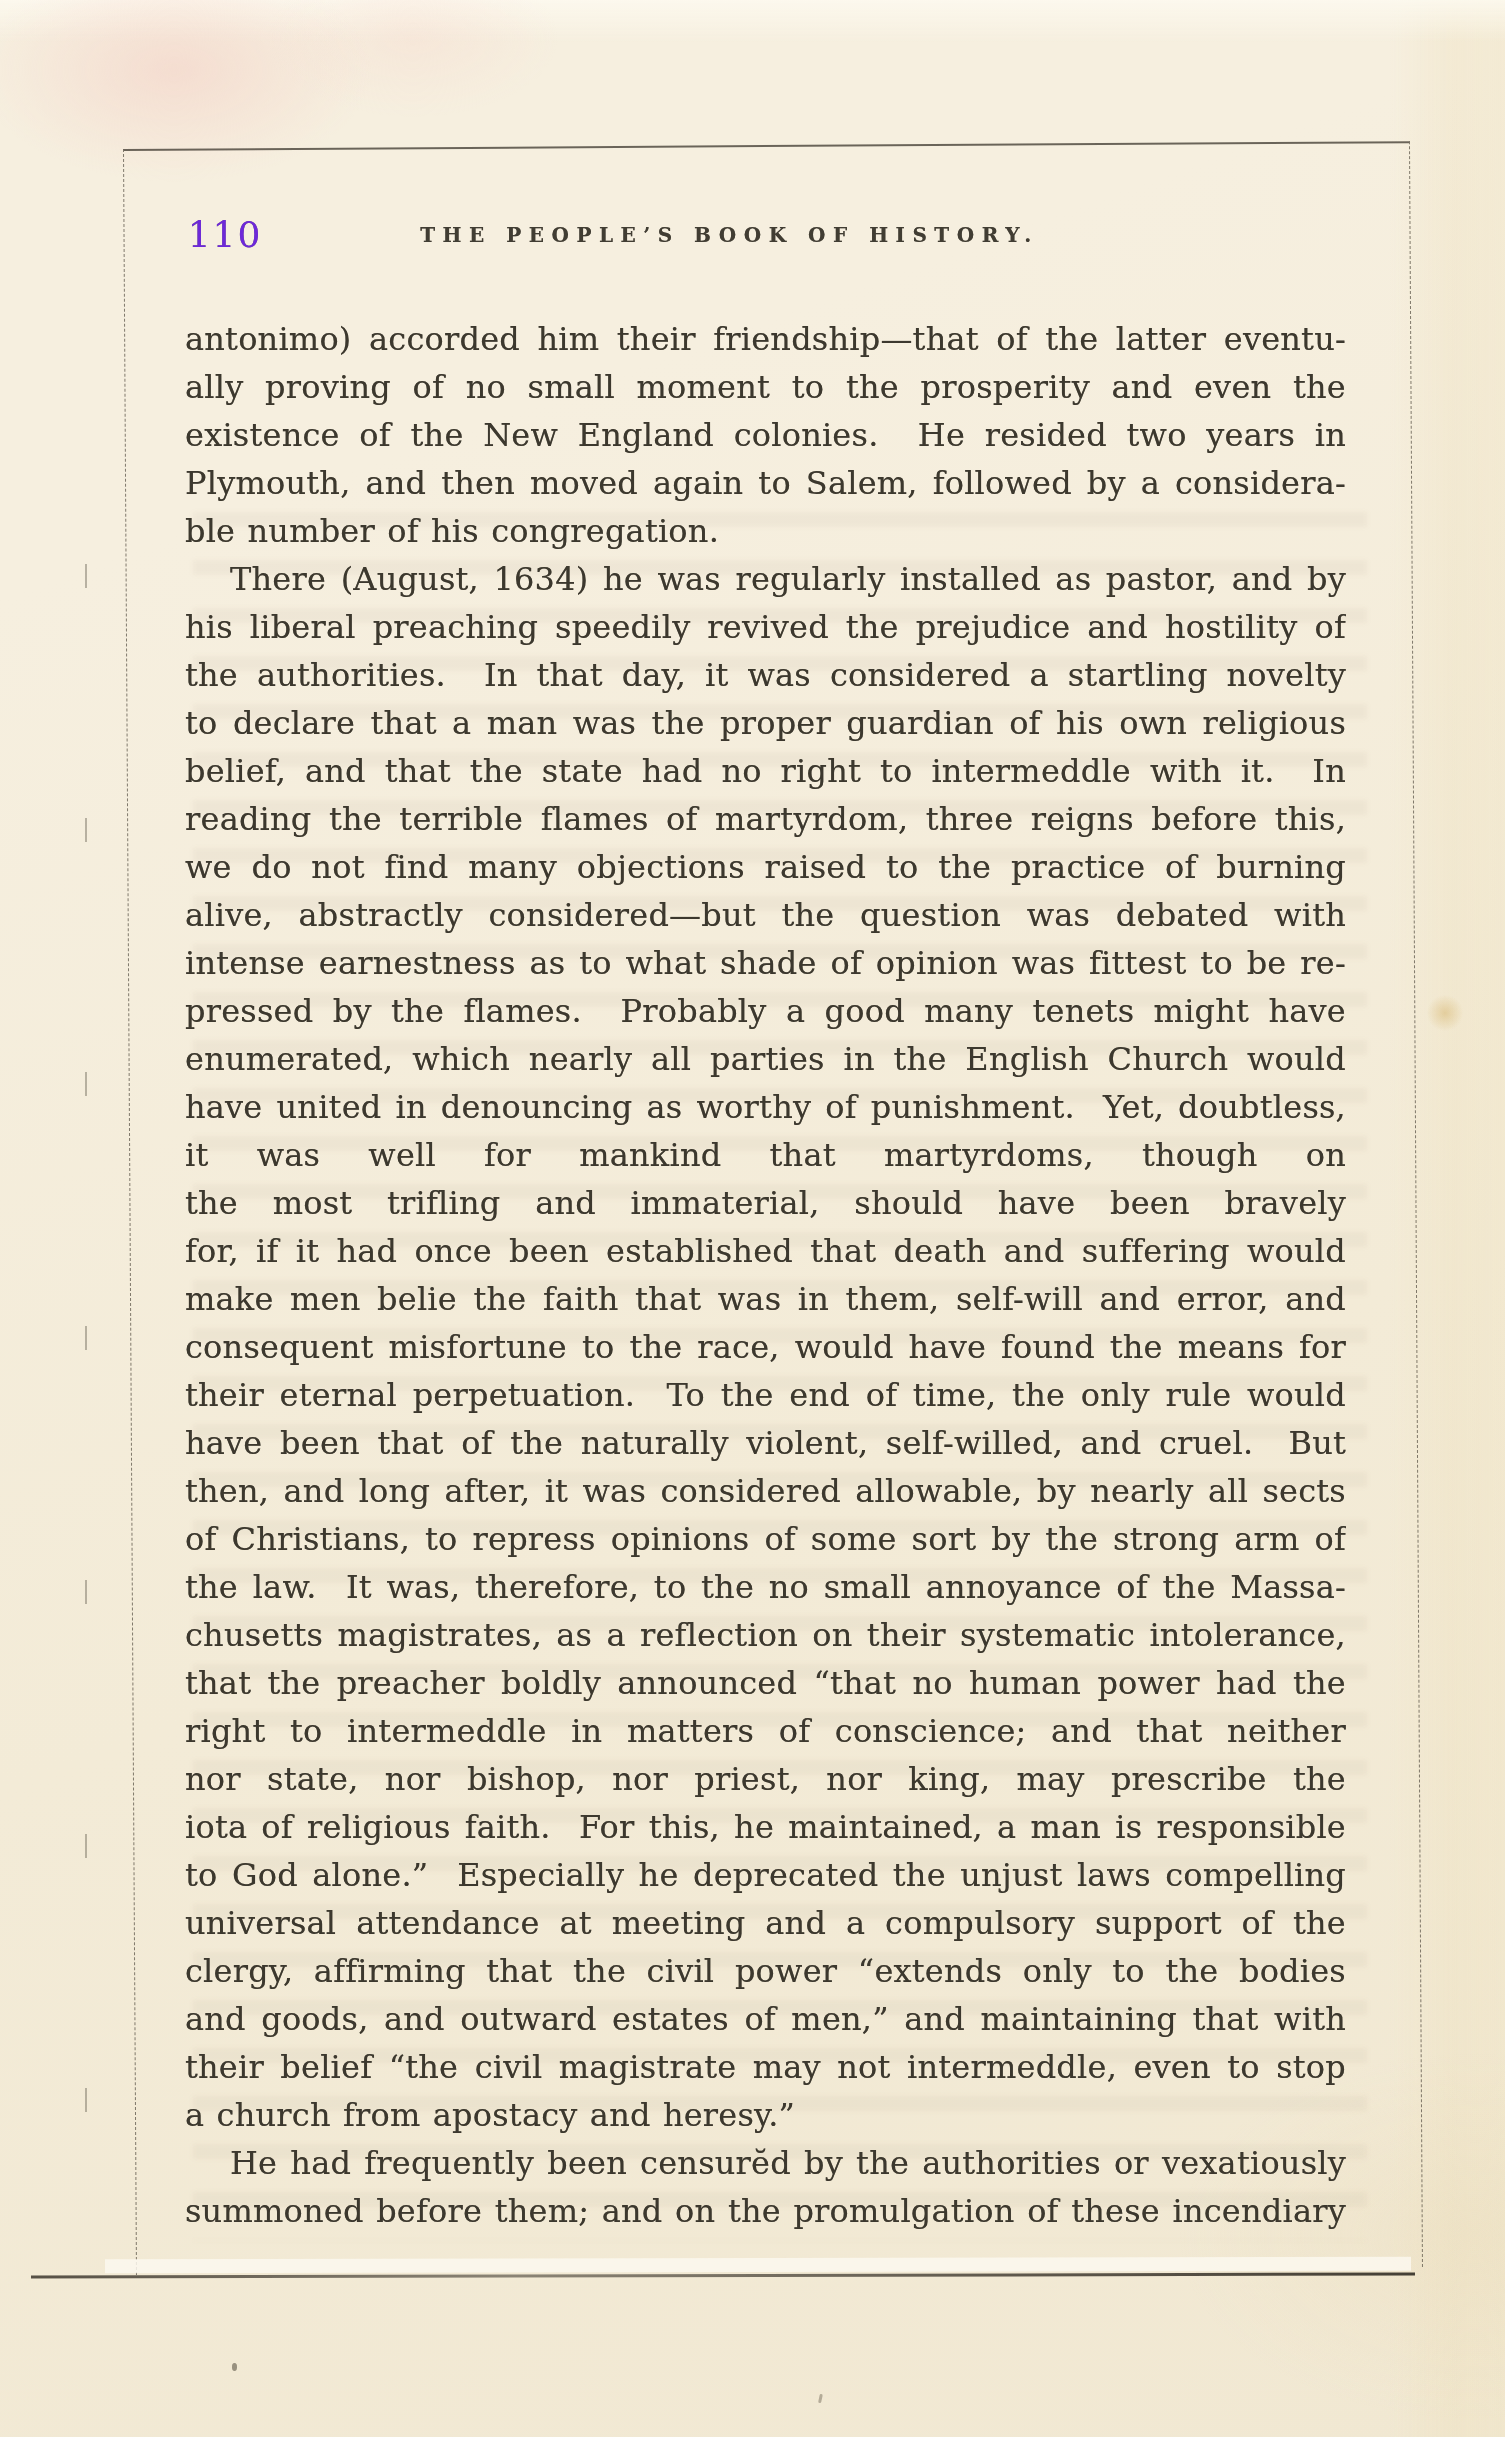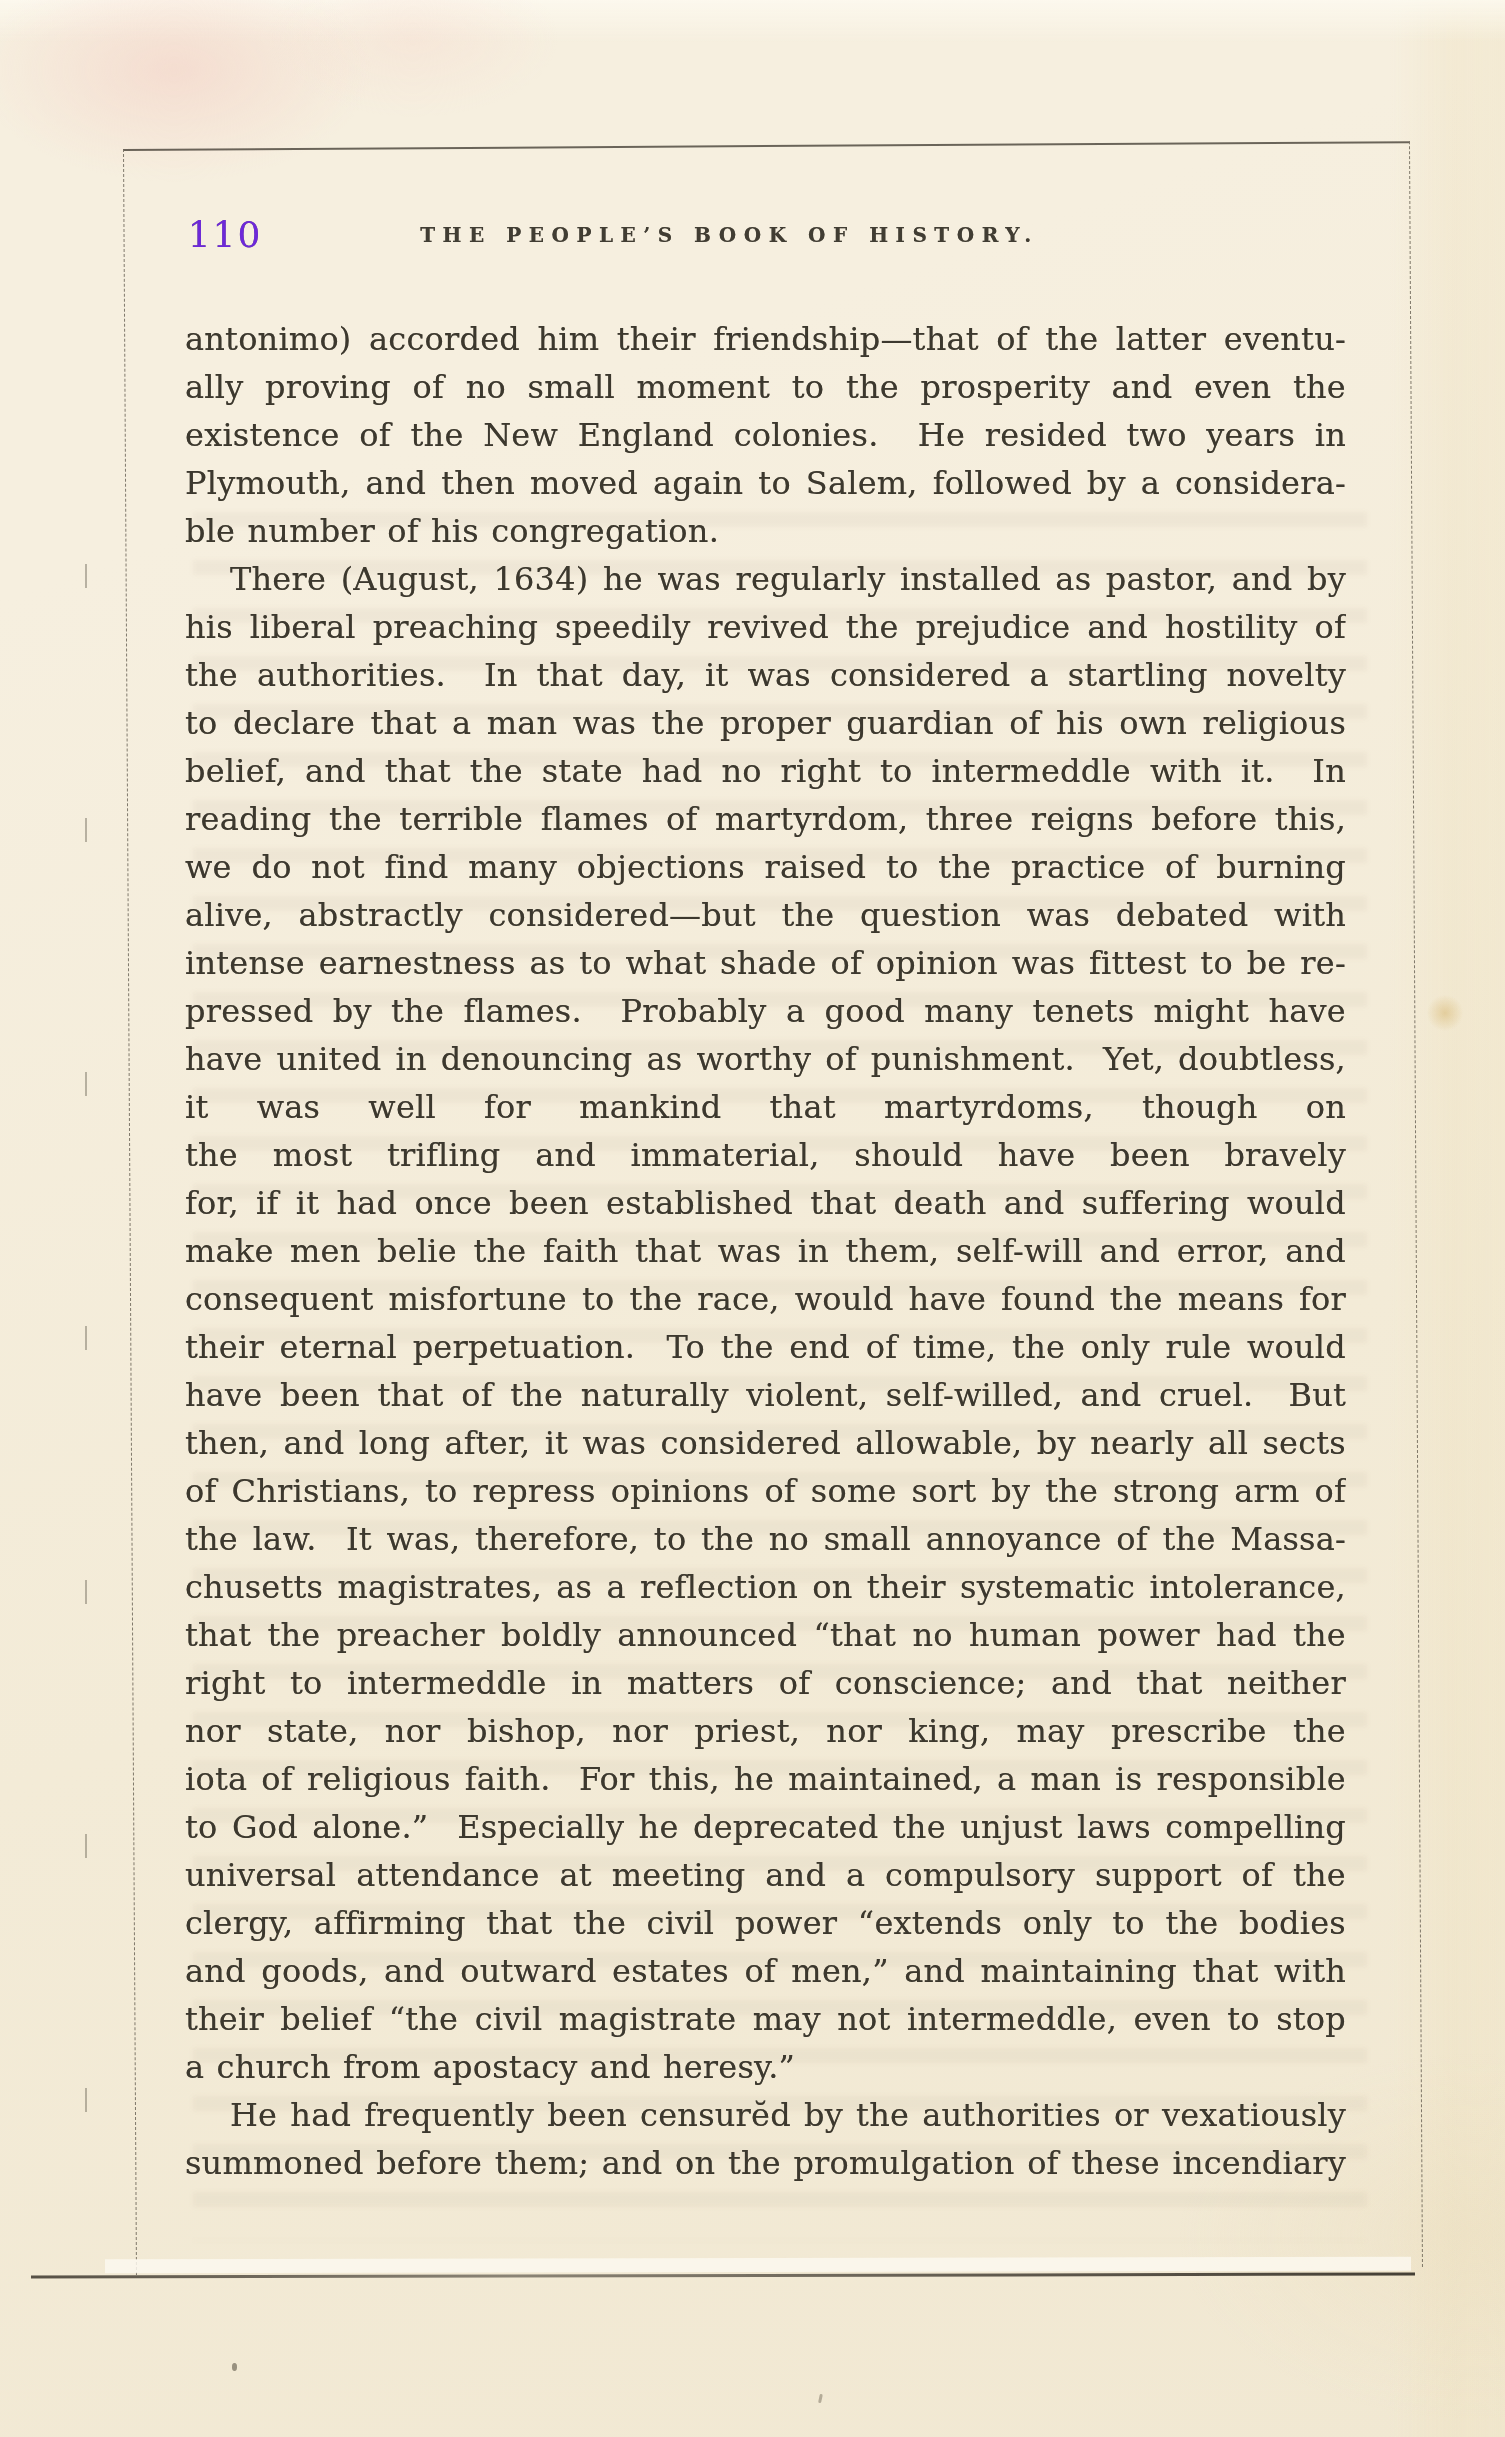--- a/index.html
+++ b/index.html
@@ -116,20 +116,21 @@
     <div class="line indent">There (August, 1634) he was regularly installed as pastor, and by</div>
     <div class="line">his liberal preaching speedily revived the prejudice and hostility of</div>
     <div class="line">the authorities.  In that day, it was considered a startling novelty</div>
     <div class="line">to declare that a man was the proper guardian of his own religious</div>
     <div class="line">belief, and that the state had no right to intermeddle with it.  In</div>
     <div class="line">reading the terrible flames of martyrdom, three reigns before this,</div>
     <div class="line">we do not find many objections raised to the practice of burning men</div>
     <div class="line">alive, abstractly considered—but the question was debated with</div>
     <div class="line">intense earnestness as to what shade of opinion was fittest to be re-</div>
     <div class="line">pressed by the flames.  Probably a good many tenets might have been</div>
+    <div class="line">enumerated, which nearly all parties in the English Church would</div>
     <div class="line">have united in denouncing as worthy of punishment.  Yet, doubtless,</div>
     <div class="line">it was well for mankind that martyrdoms, though on points.ostensibly</div>
     <div class="line">the most trifling and immaterial, should have been bravely undergone;</div>
     <div class="line">for, if it had once been established that death and suffering would</div>
     <div class="line">make men belie the faith that was in them, self-will and error, and</div>
     <div class="line">consequent misfortune to the race, would have found the means for</div>
     <div class="line">their eternal perpetuation.  To the end of time, the only rule would</div>
     <div class="line">have been that of the naturally violent, self-willed, and cruel.  But</div>
     <div class="line">then, and long after, it was considered allowable, by nearly all sects</div>
     <div class="line">of Christians, to repress opinions of some sort by the strong arm of</div>

